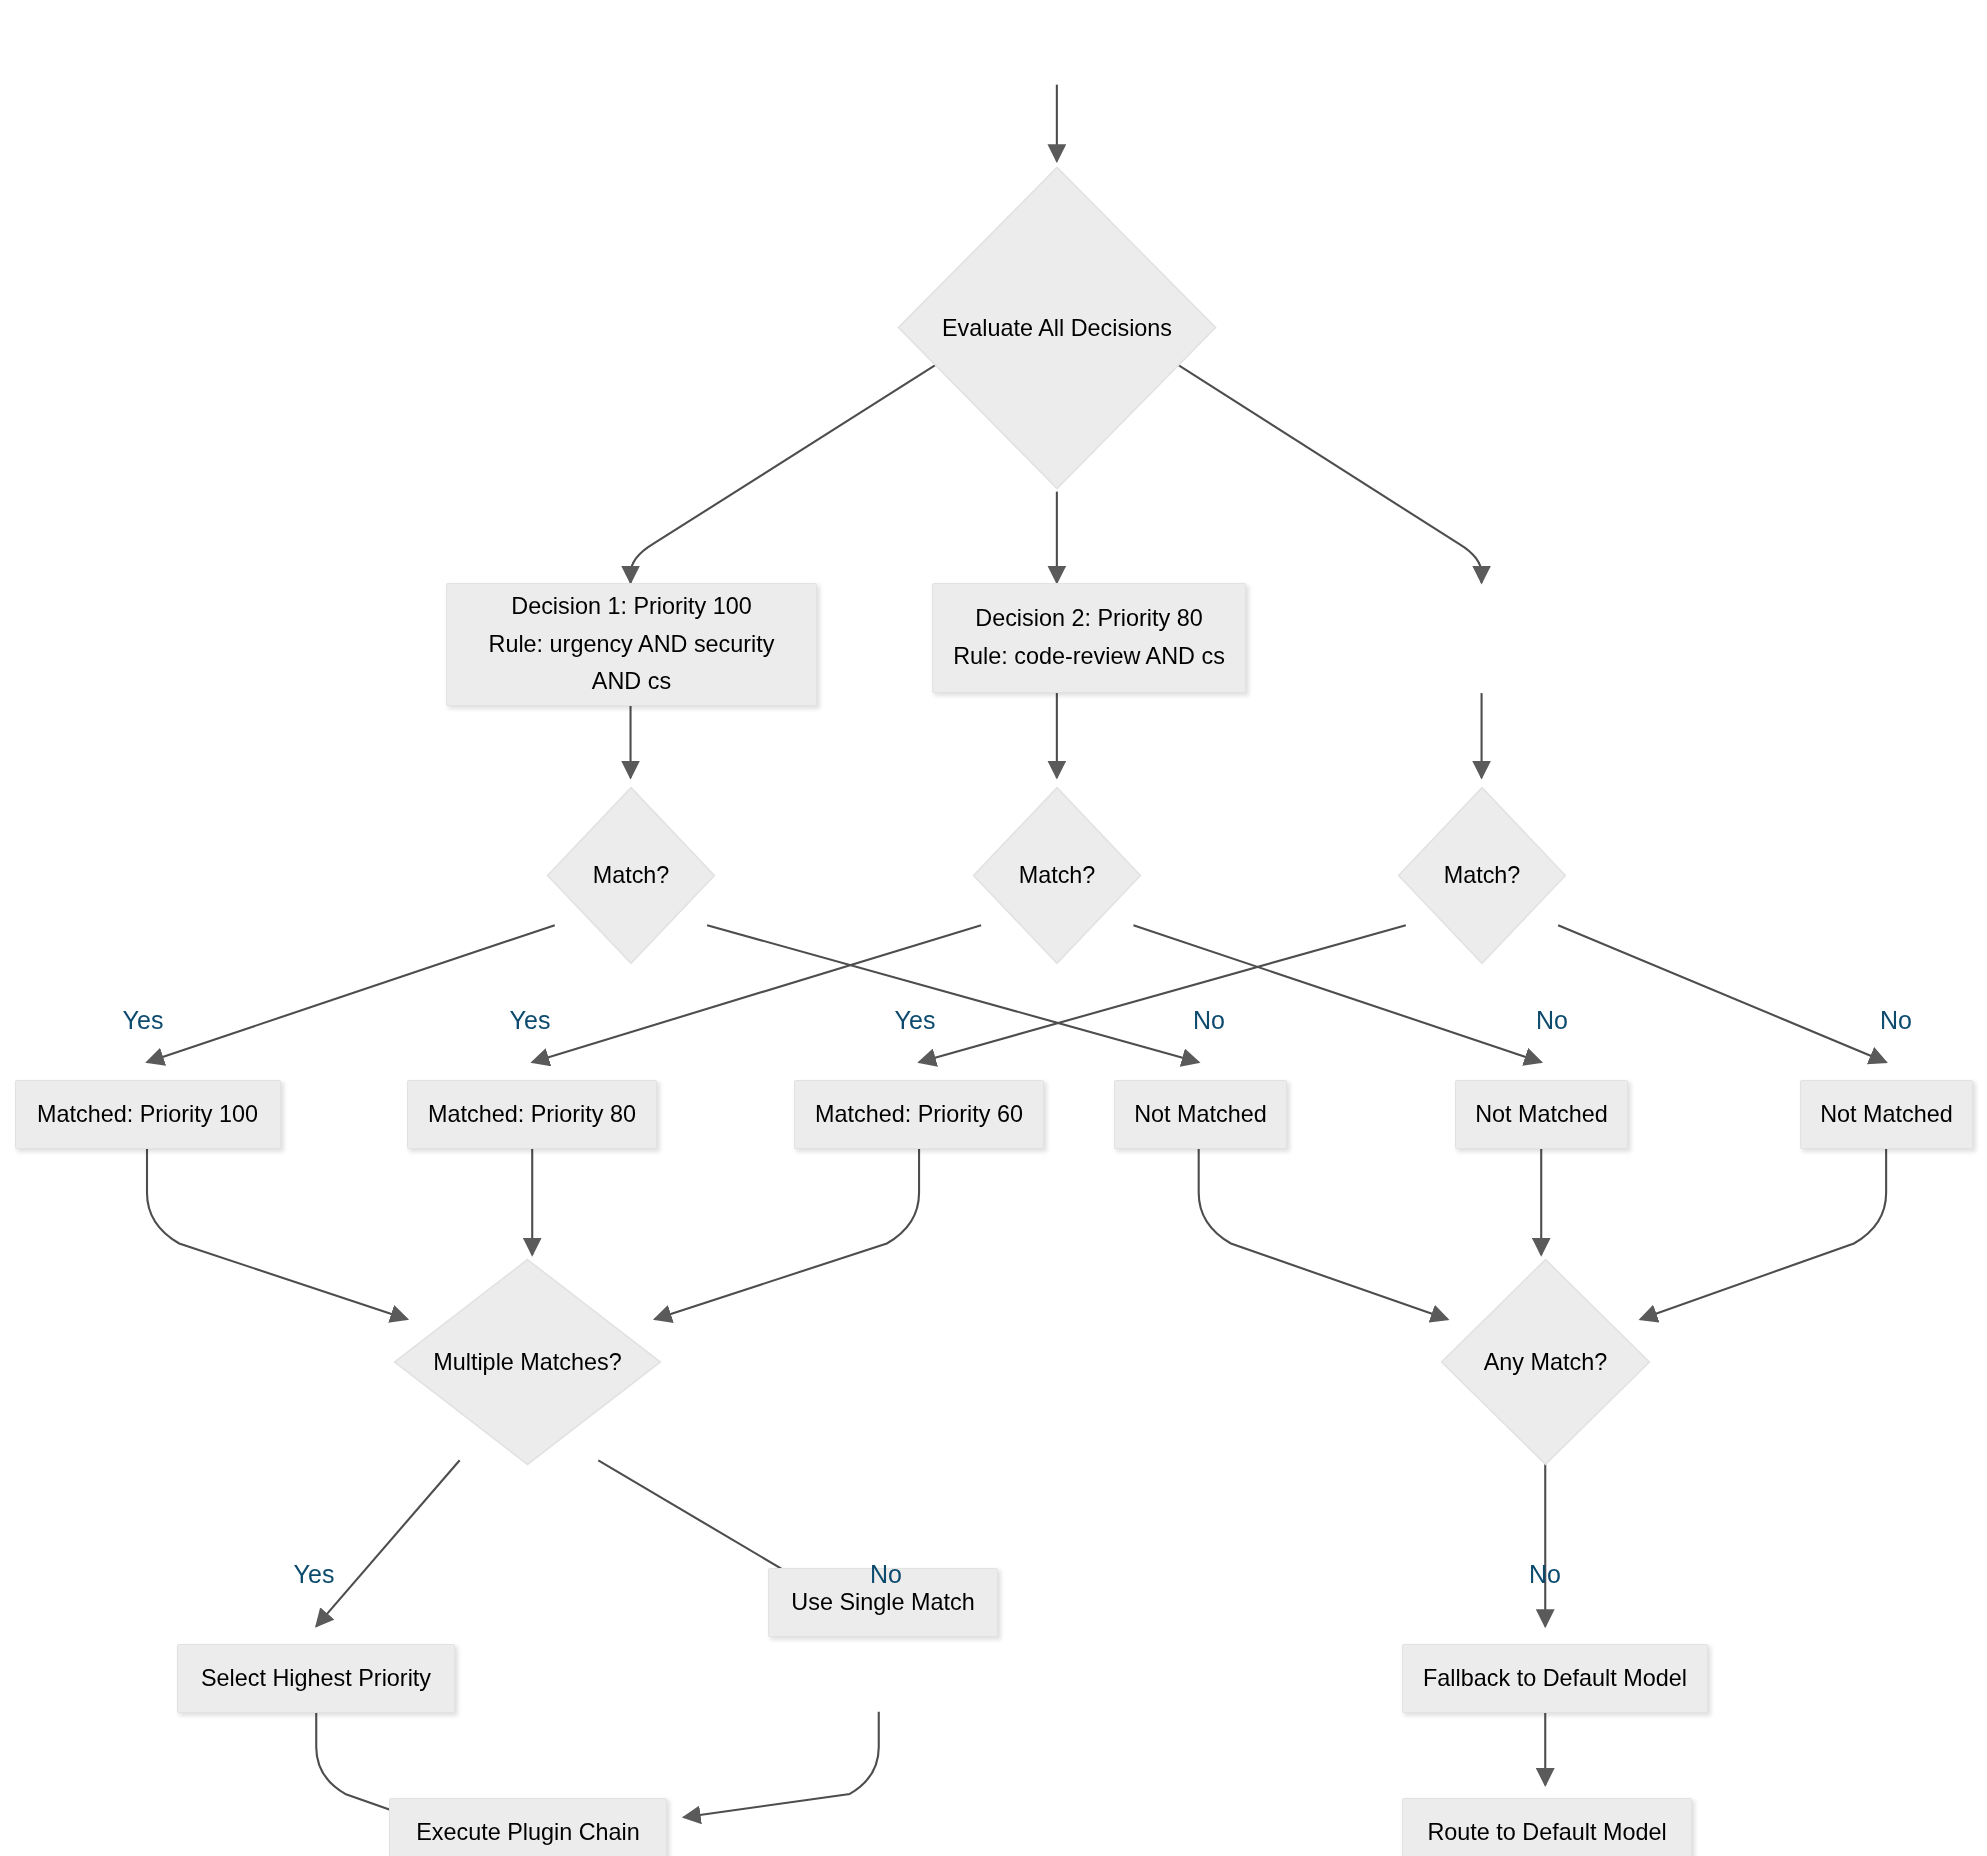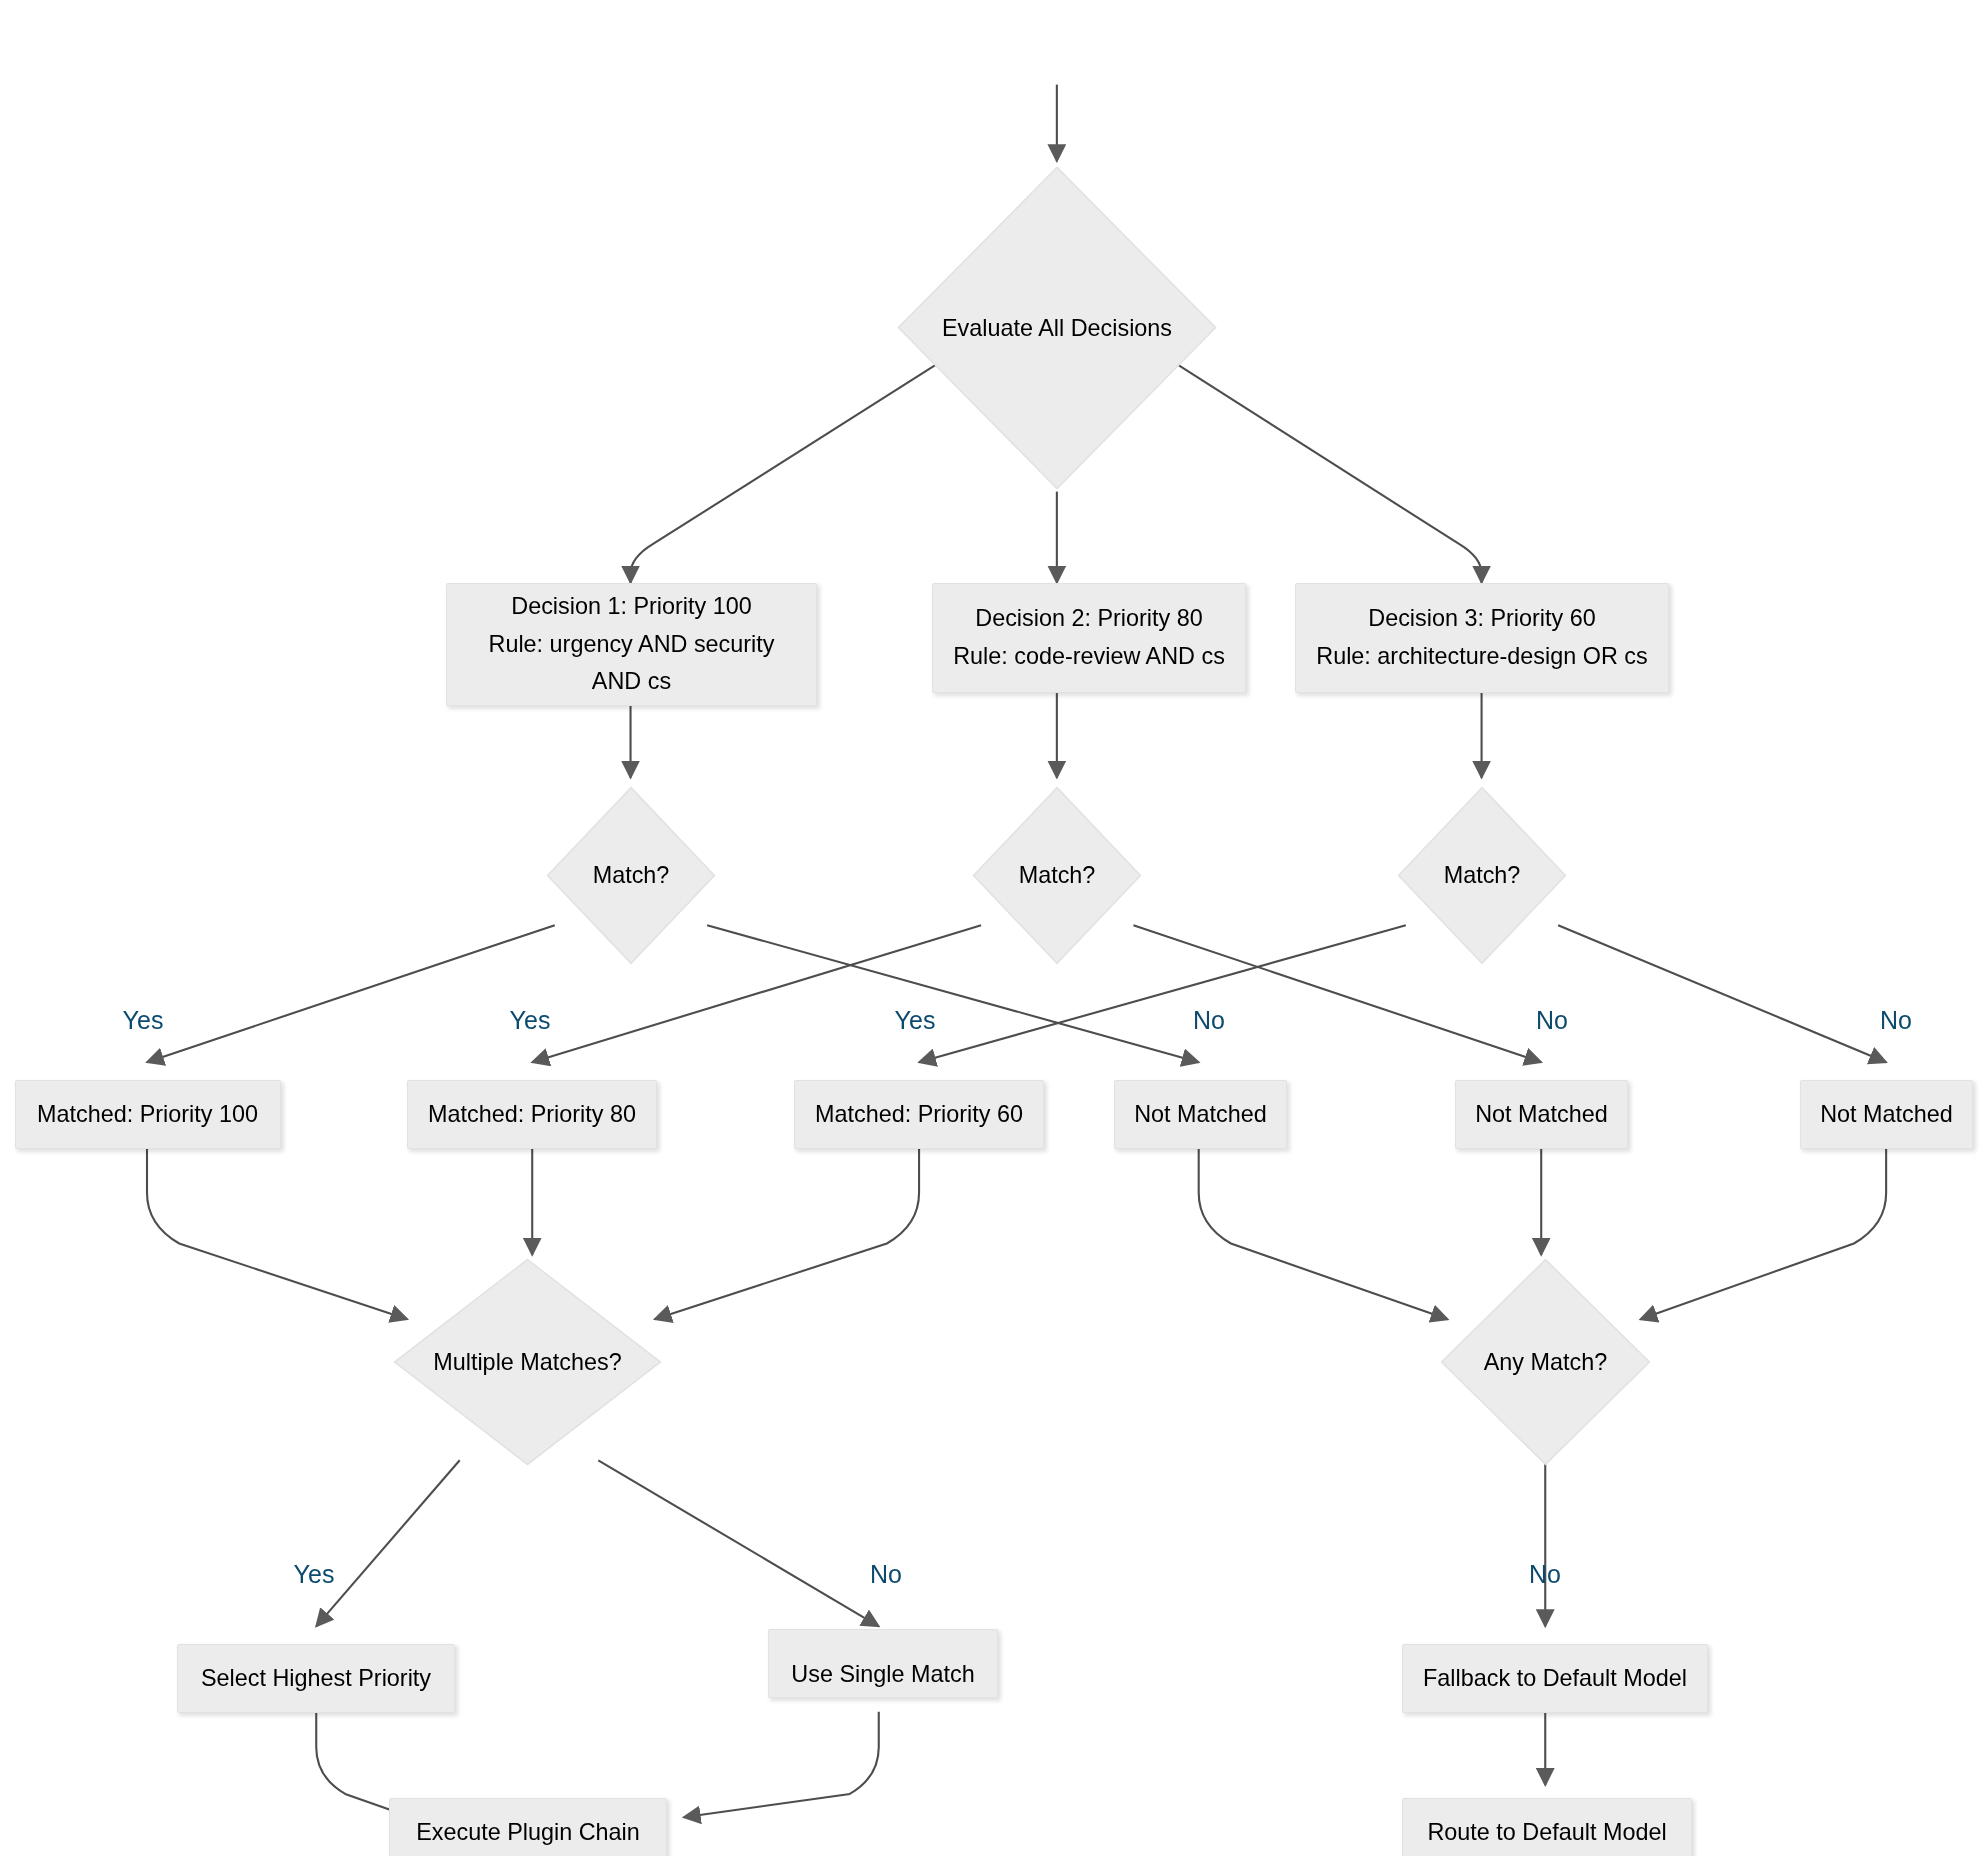--- a/index.html
+++ b/index.html
@@ -160,26 +160,20 @@
     </span>
   </div>
 
   <div class="node rect-node" style="left:900px; top:583px; width:314px; height:110px;margin-left:32px;">
     <span class="nlines">
       <span class="nline">Decision 2: Priority 80</span>
       <span class="nline">Rule: code-review AND cs</span>
     </span>
   </div>
 
-  <div class="node rect-node" style="left:1295px; top:583px; width:374px; height:110px;">
-    <span class="nlines">
-      <span class="nline">Decision 3: Priority 60</span>
-      <span class="nline">Rule: architecture-design OR cs</span>
-    </span>
-  </div>
 
   <div class="node diamond-node" style="left:546px; top:786px; width:170px; height:179px;">
     <svg class="diamond-shape" viewBox="0 0 211 222" preserveAspectRatio="none">
       <polygon points="105.5,2 209,111 105.5,220 2,111" fill="#ececec" stroke="#e2e2e2" stroke-width="2"></polygon>
     </svg>
     <span class="diamond-label">Match?</span>
   </div>
 
   <div class="node diamond-node" style="left:972px; top:786px; width:170px; height:179px;">
     <svg class="diamond-shape" viewBox="0 0 211 222" preserveAspectRatio="none">
@@ -255,21 +249,21 @@
   <div class="edge-label" style="left:314px; top:1574px;">Yes</div>
   <div class="edge-label" style="left:886px; top:1574px;">No</div>
   <div class="edge-label" style="left:1545px; top:1574px;">No</div>
 
   <div class="node rect-node" style="left:177px; top:1644px; width:278px; height:69px;">
     <span class="nlines">
       <span class="nline">Select Highest Priority</span>
     </span>
   </div>
 
-  <div class="node rect-node" style="left:768px; top:1629px; width:230px; height:69px;align-items:flex-end;">
+  <div class="node rect-node" style="left:768px; top:1568px; width:230px; height:69px;">
     <span class="nlines">
       <span class="nline">Use Single Match</span>
     </span>
   </div>
 
   <div class="node rect-node" style="left:1402px; top:1644px; width:306px; height:69px;">
     <span class="nlines">
       <span class="nline">Fallback to Default Model</span>
     </span>
   </div>

